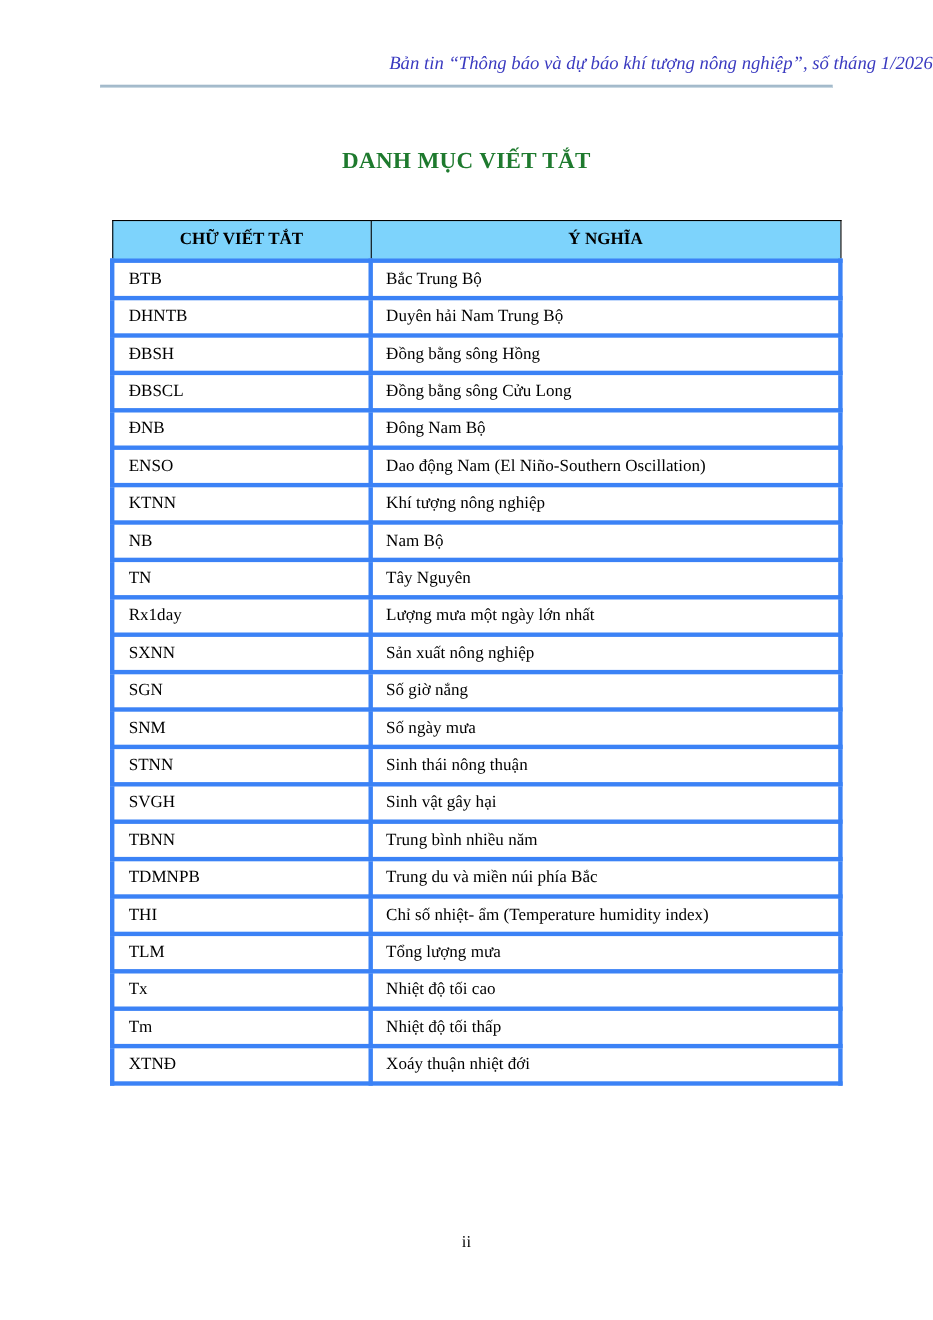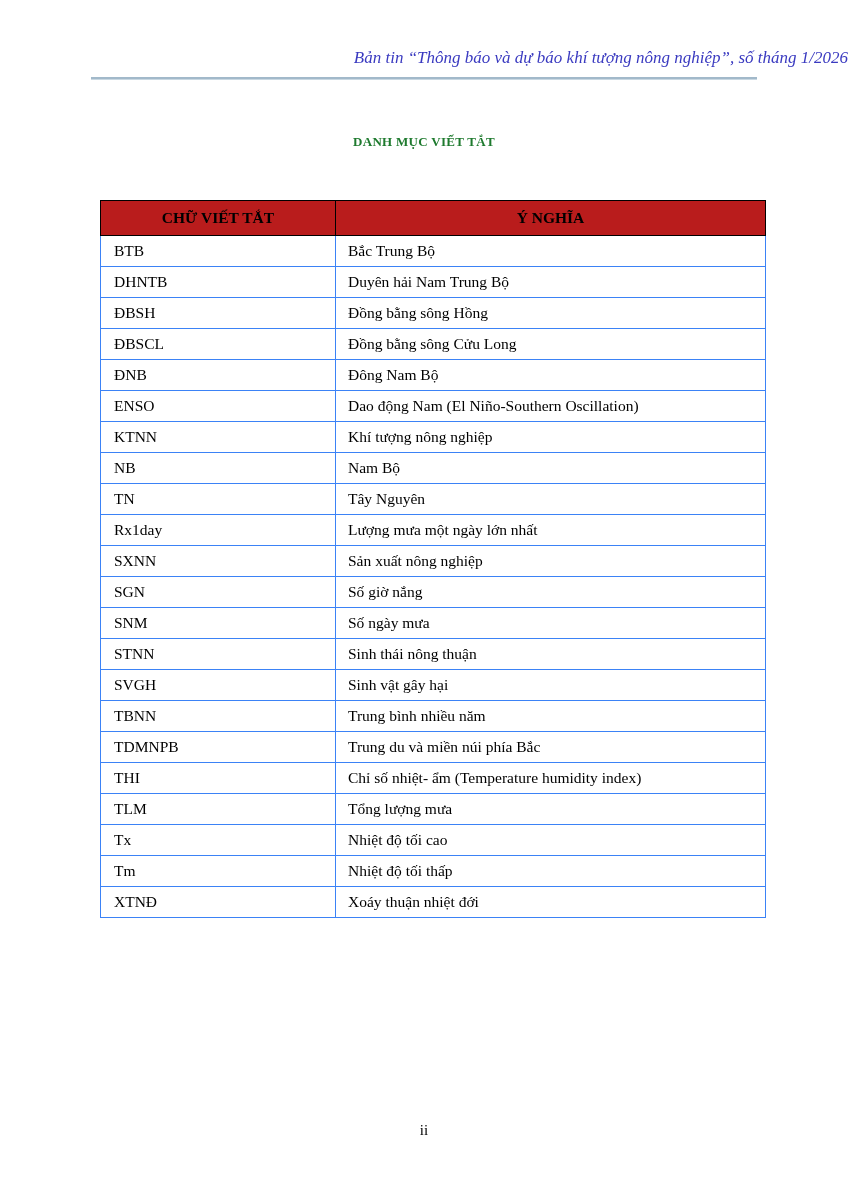--- a/index.html
+++ b/index.html
@@ -30,44 +30,44 @@
     height: 2px;
     background: #a2b9ca;
     border-bottom: 1px solid #c9d8e2;
   }
   .doc-title {
     position: absolute;
     top: 134px;
     left: 0;
     width: 100%;
     text-align: center;
-    font-size: 13px;
+    font-size: 21px;
     font-weight: bold;
     color: #1e7a2e;
     letter-spacing: 0.3px;
   }
   table.abbr-table {
     position: absolute;
     top: 200px;
     left: 100px;
     width: 666px;
     border-collapse: collapse;
     font-size: 15.5px;
   }
   .abbr-table th {
     border: 1px solid #000000;
-    background: #b91c1c;
+    background: #7dd3fc;
     height: 34px;
     text-align: center;
     font-weight: bold;
     font-size: 15.5px;
     padding: 0;
   }
   .abbr-table td {
-    border: 1px solid #3b82f6;
+    border: 4px solid #3b82f6;
     height: 30px;
     vertical-align: middle;
     padding: 0 4px 0 13px;
   }
   .abbr-table col.c1 { width: 235px; }
   .abbr-table td.meaning { padding-left: 12px; }
   .page-number {
     position: absolute;
     top: 1122px;
     left: 0;

